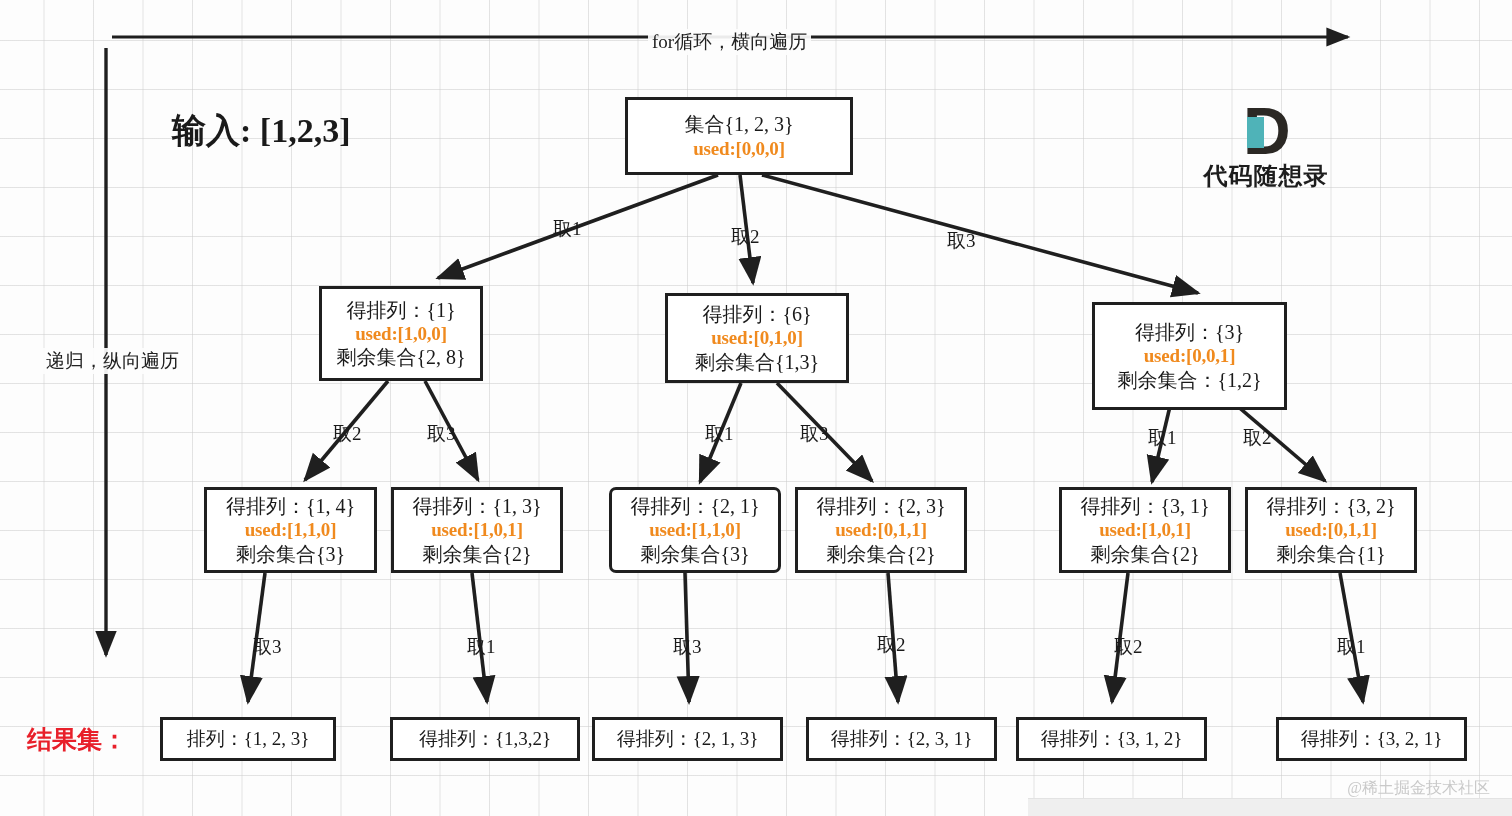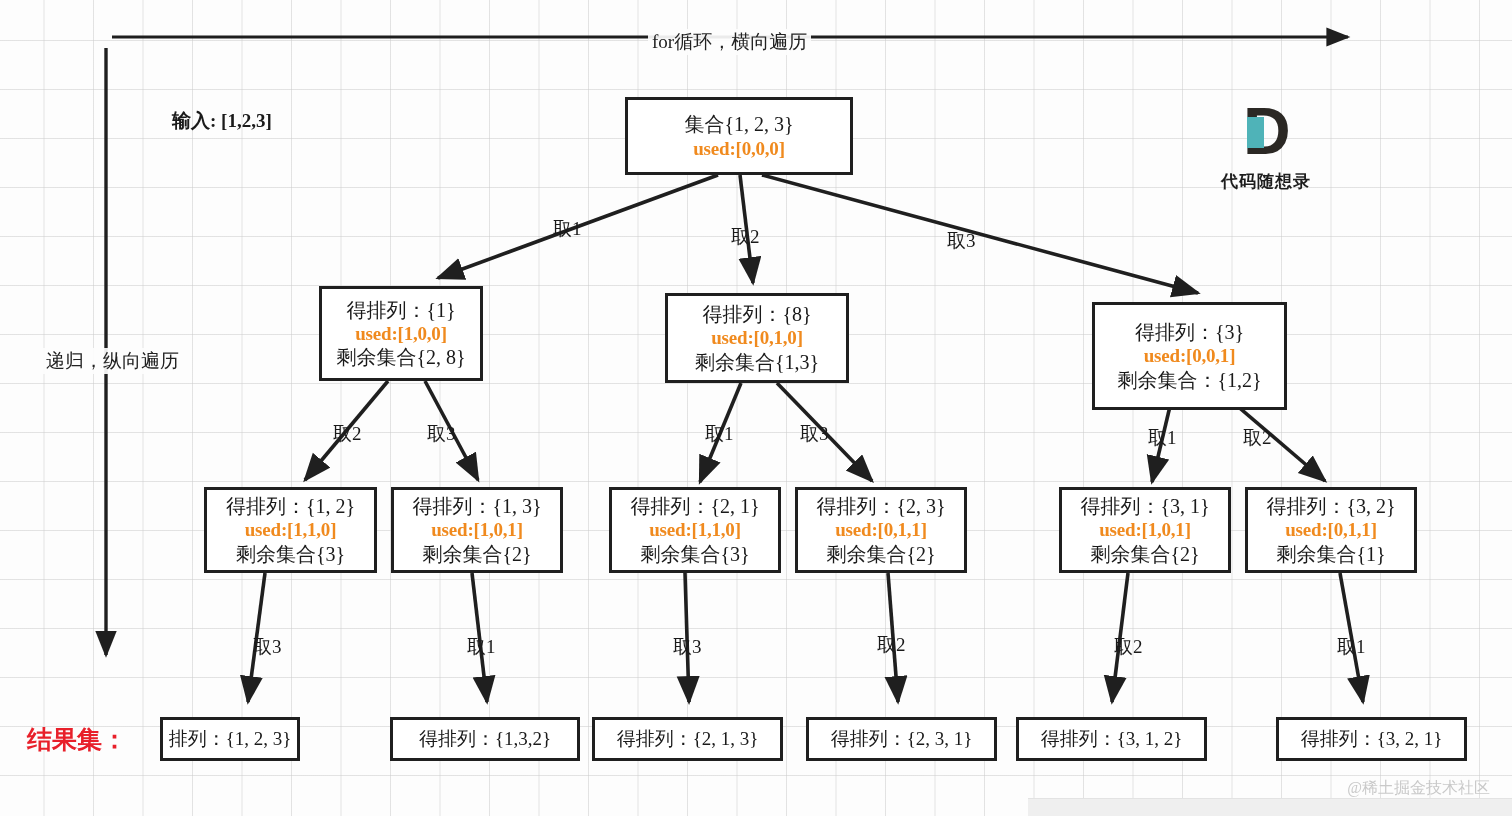--- a/index.html
+++ b/index.html
@@ -69,21 +69,21 @@
     font-size: 19px;
     color: #222;
     white-space: nowrap;
     background: rgba(253,253,253,0.92);
     padding: 0 4px;
   }
   #input-label {
     position: absolute;
     left: 172px;
     top: 108px;
-    font-size: 19px;
+    font-size: 34px;
     font-weight: bold;
     color: #1a1a1a;
     white-space: nowrap;
   }
   #result-label {
     position: absolute;
     left: 27px;
     top: 723px;
     font-size: 25px;
     font-weight: bold;
@@ -120,26 +120,25 @@
     width: 17px;
     height: 31px;
     background: #4fb3b8;
   }
   #logo-text {
     position: absolute;
     left: 0;
     top: 56px;
     width: 140px;
     text-align: center;
-    font-size: 17px;
+    font-size: 24px;
     font-weight: bold;
     color: #1d1d1d;
     letter-spacing: 1px;
     font-family: "DejaVu Serif", serif;
-    margin-top: 10px;
   }
   #watermark {
     position: absolute;
     right: 22px;
     top: 778px;
     font-size: 16px;
     color: #c9c9c9;
     white-space: nowrap;
   }
   #bottom-strip {
@@ -209,62 +208,62 @@
     <div class="ln">集合{1, 2, 3}</div>
     <div class="ln used">used:[0,0,0]</div>
   </div>
 
   <div class="node" style="left:319px; top:286px; width:164px; height:95px;">
     <div class="ln">得排列：{1}</div>
     <div class="ln used">used:[1,0,0]</div>
     <div class="ln">剩余集合{2, 8}</div>
   </div>
   <div class="node" style="left:665px; top:293px; width:184px; height:90px;">
-    <div class="ln">得排列：{8}</div>
+    <div class="ln">得排列：{6}</div>
     <div class="ln used">used:[0,1,0]</div>
     <div class="ln">剩余集合{1,3}</div>
   </div>
   <div class="node" style="left:1092px; top:302px; width:195px; height:108px;">
     <div class="ln">得排列：{3}</div>
     <div class="ln used">used:[0,0,1]</div>
     <div class="ln">剩余集合：{1,2}</div>
   </div>
 
   <div class="node" style="left:204px; top:487px; width:173px; height:86px;">
-    <div class="ln">得排列：{1, 2}</div>
+    <div class="ln">得排列：{1, 4}</div>
     <div class="ln used">used:[1,1,0]</div>
     <div class="ln">剩余集合{3}</div>
   </div>
   <div class="node" style="left:391px; top:487px; width:172px; height:86px;">
     <div class="ln">得排列：{1, 3}</div>
     <div class="ln used">used:[1,0,1]</div>
     <div class="ln">剩余集合{2}</div>
   </div>
-  <div class="node" style="left:609px; top:487px; width:172px; height:86px;">
+  <div class="node" style="left:609px; top:487px; width:172px; height:86px;border-radius:7px;">
     <div class="ln">得排列：{2, 1}</div>
     <div class="ln used">used:[1,1,0]</div>
     <div class="ln">剩余集合{3}</div>
   </div>
   <div class="node" style="left:795px; top:487px; width:172px; height:86px;">
     <div class="ln">得排列：{2, 3}</div>
     <div class="ln used">used:[0,1,1]</div>
     <div class="ln">剩余集合{2}</div>
   </div>
   <div class="node" style="left:1059px; top:487px; width:172px; height:86px;">
     <div class="ln">得排列：{3, 1}</div>
     <div class="ln used">used:[1,0,1]</div>
     <div class="ln">剩余集合{2}</div>
   </div>
   <div class="node" style="left:1245px; top:487px; width:172px; height:86px;">
     <div class="ln">得排列：{3, 2}</div>
     <div class="ln used">used:[0,1,1]</div>
     <div class="ln">剩余集合{1}</div>
   </div>
 
-  <div class="node leaf" style="left:160px; top:717px; width:140px; height:44px;">
+  <div class="node leaf" style="left:160px; top:717px; width:176px; height:44px;">
     <div class="ln">排列：{1, 2, 3}</div>
   </div>
   <div class="node leaf" style="left:390px; top:717px; width:190px; height:44px;justify-content:center;">
     <div class="ln">得排列：{1,3,2}</div>
   </div>
   <div class="node leaf" style="left:592px; top:717px; width:191px; height:44px;">
     <div class="ln">得排列：{2, 1, 3}</div>
   </div>
   <div class="node leaf" style="left:806px; top:717px; width:191px; height:44px;">
     <div class="ln">得排列：{2, 3, 1}</div>

